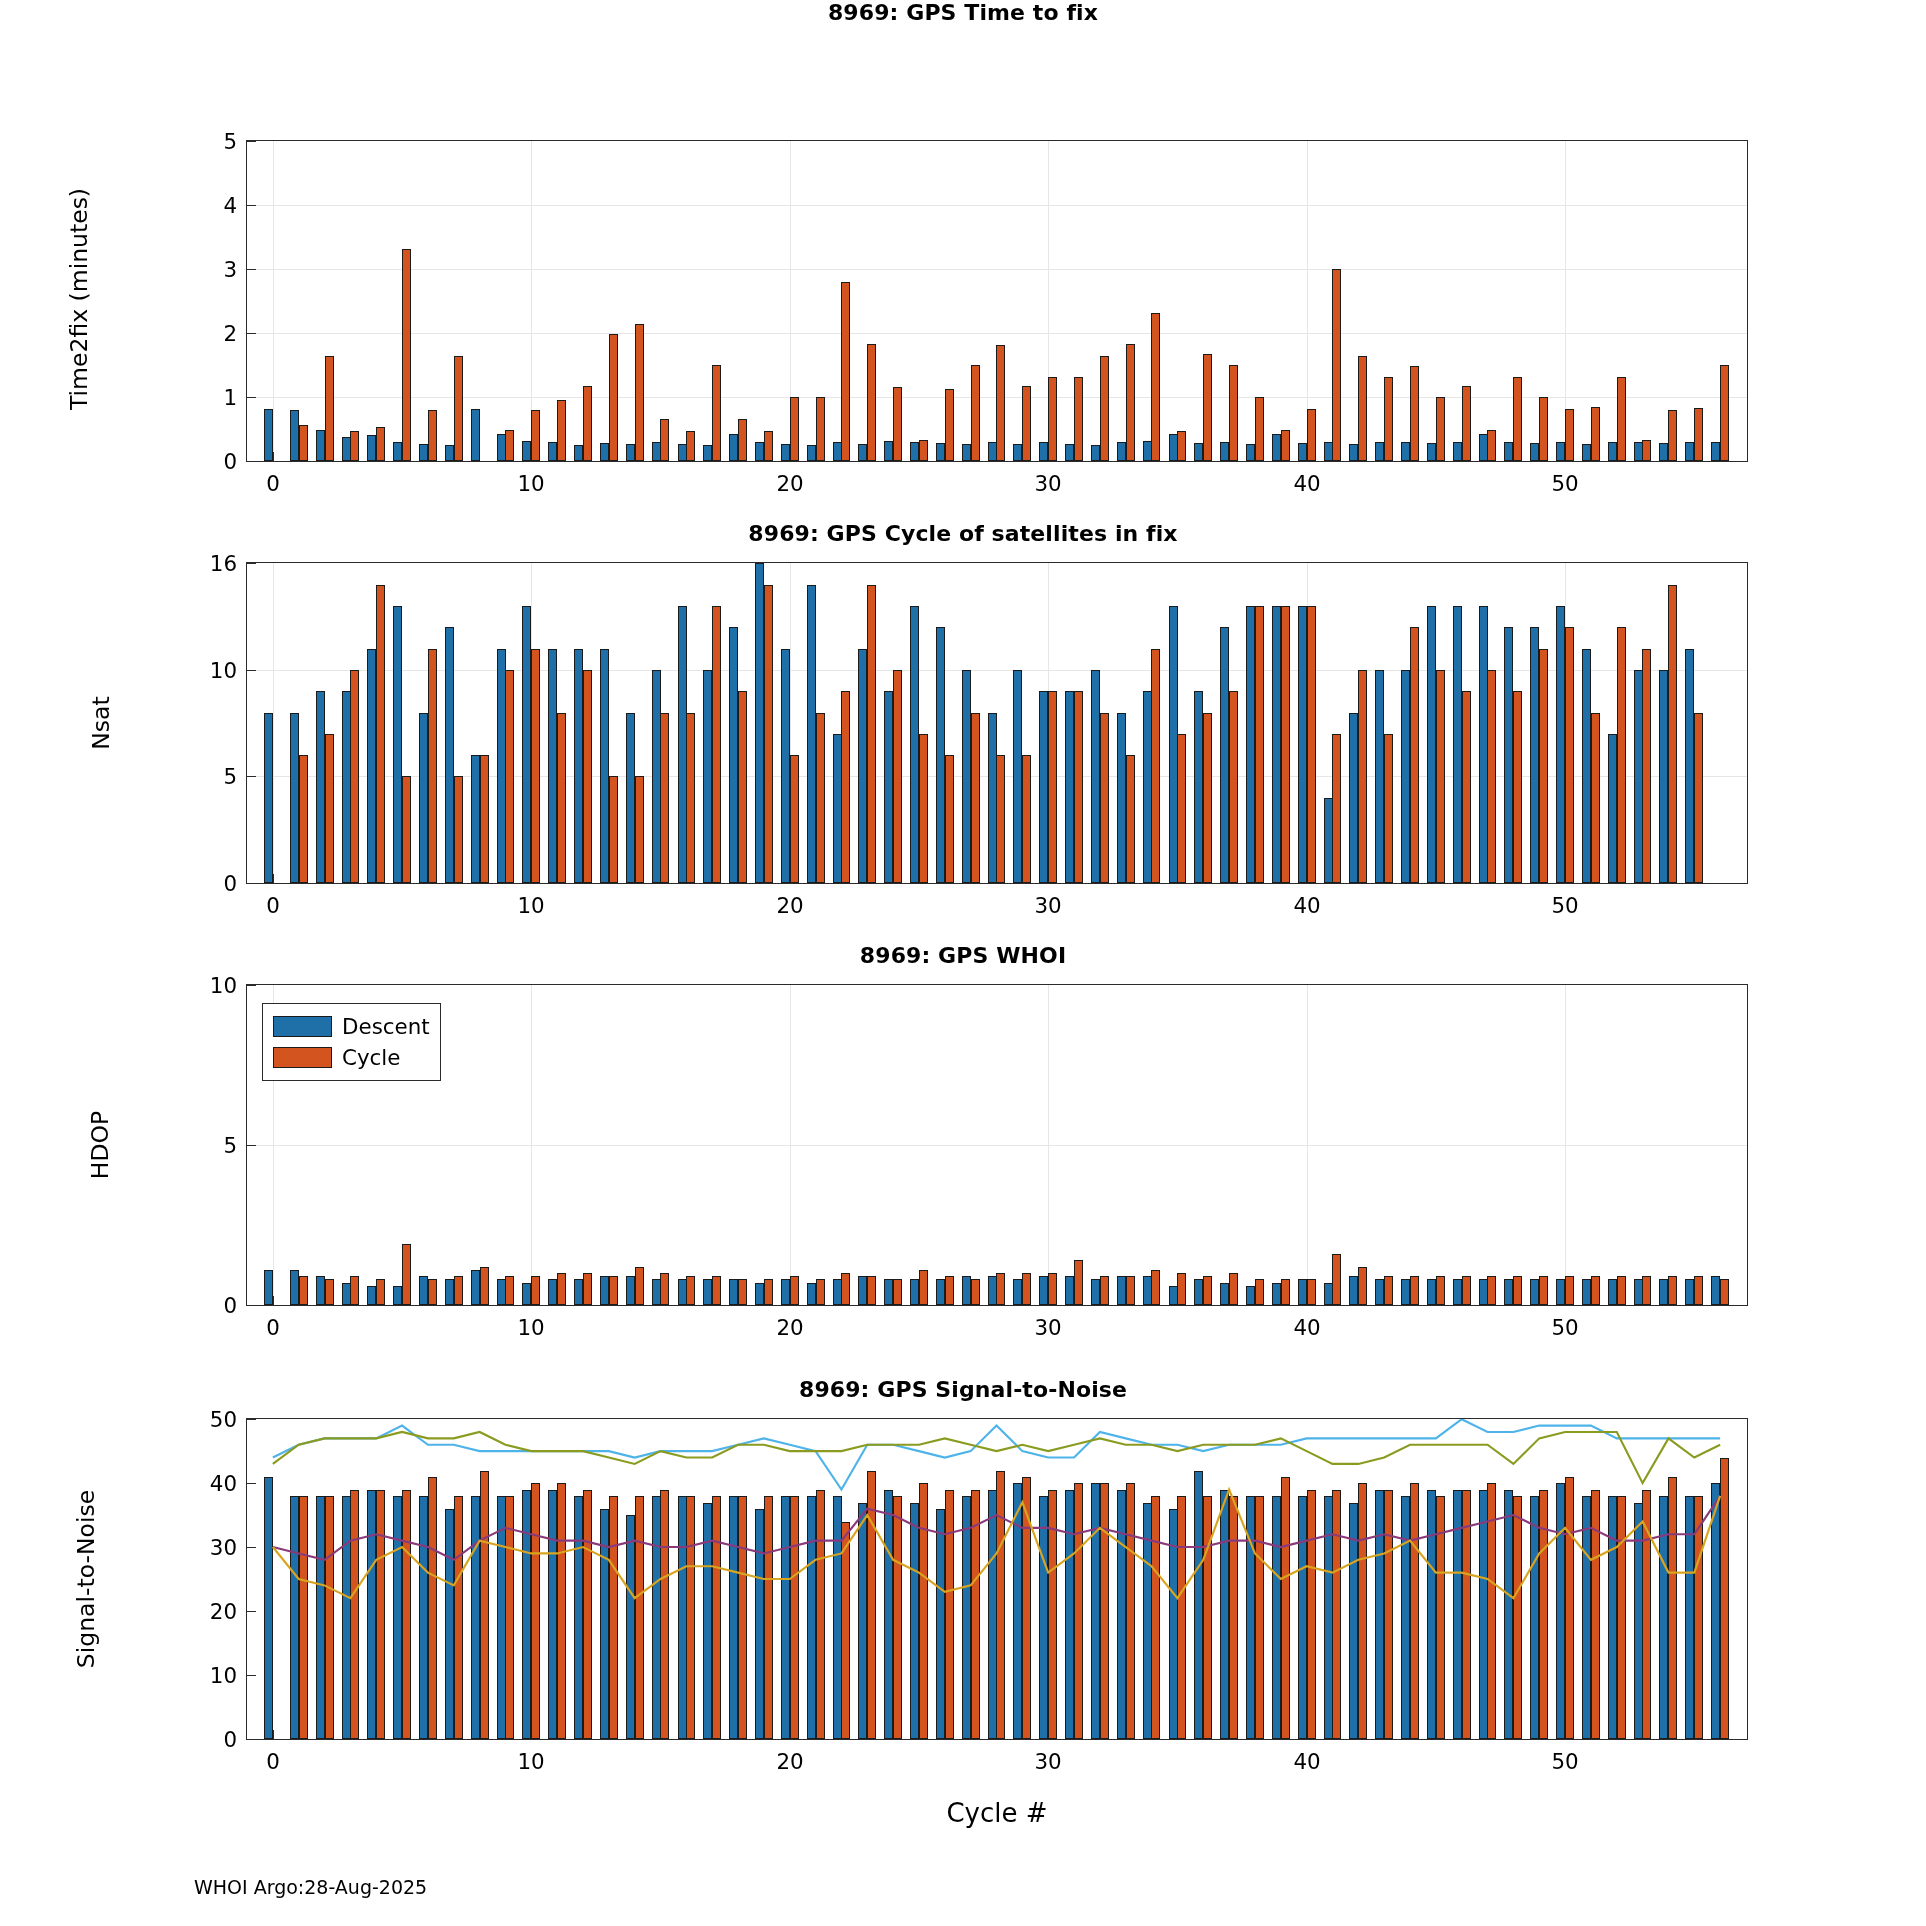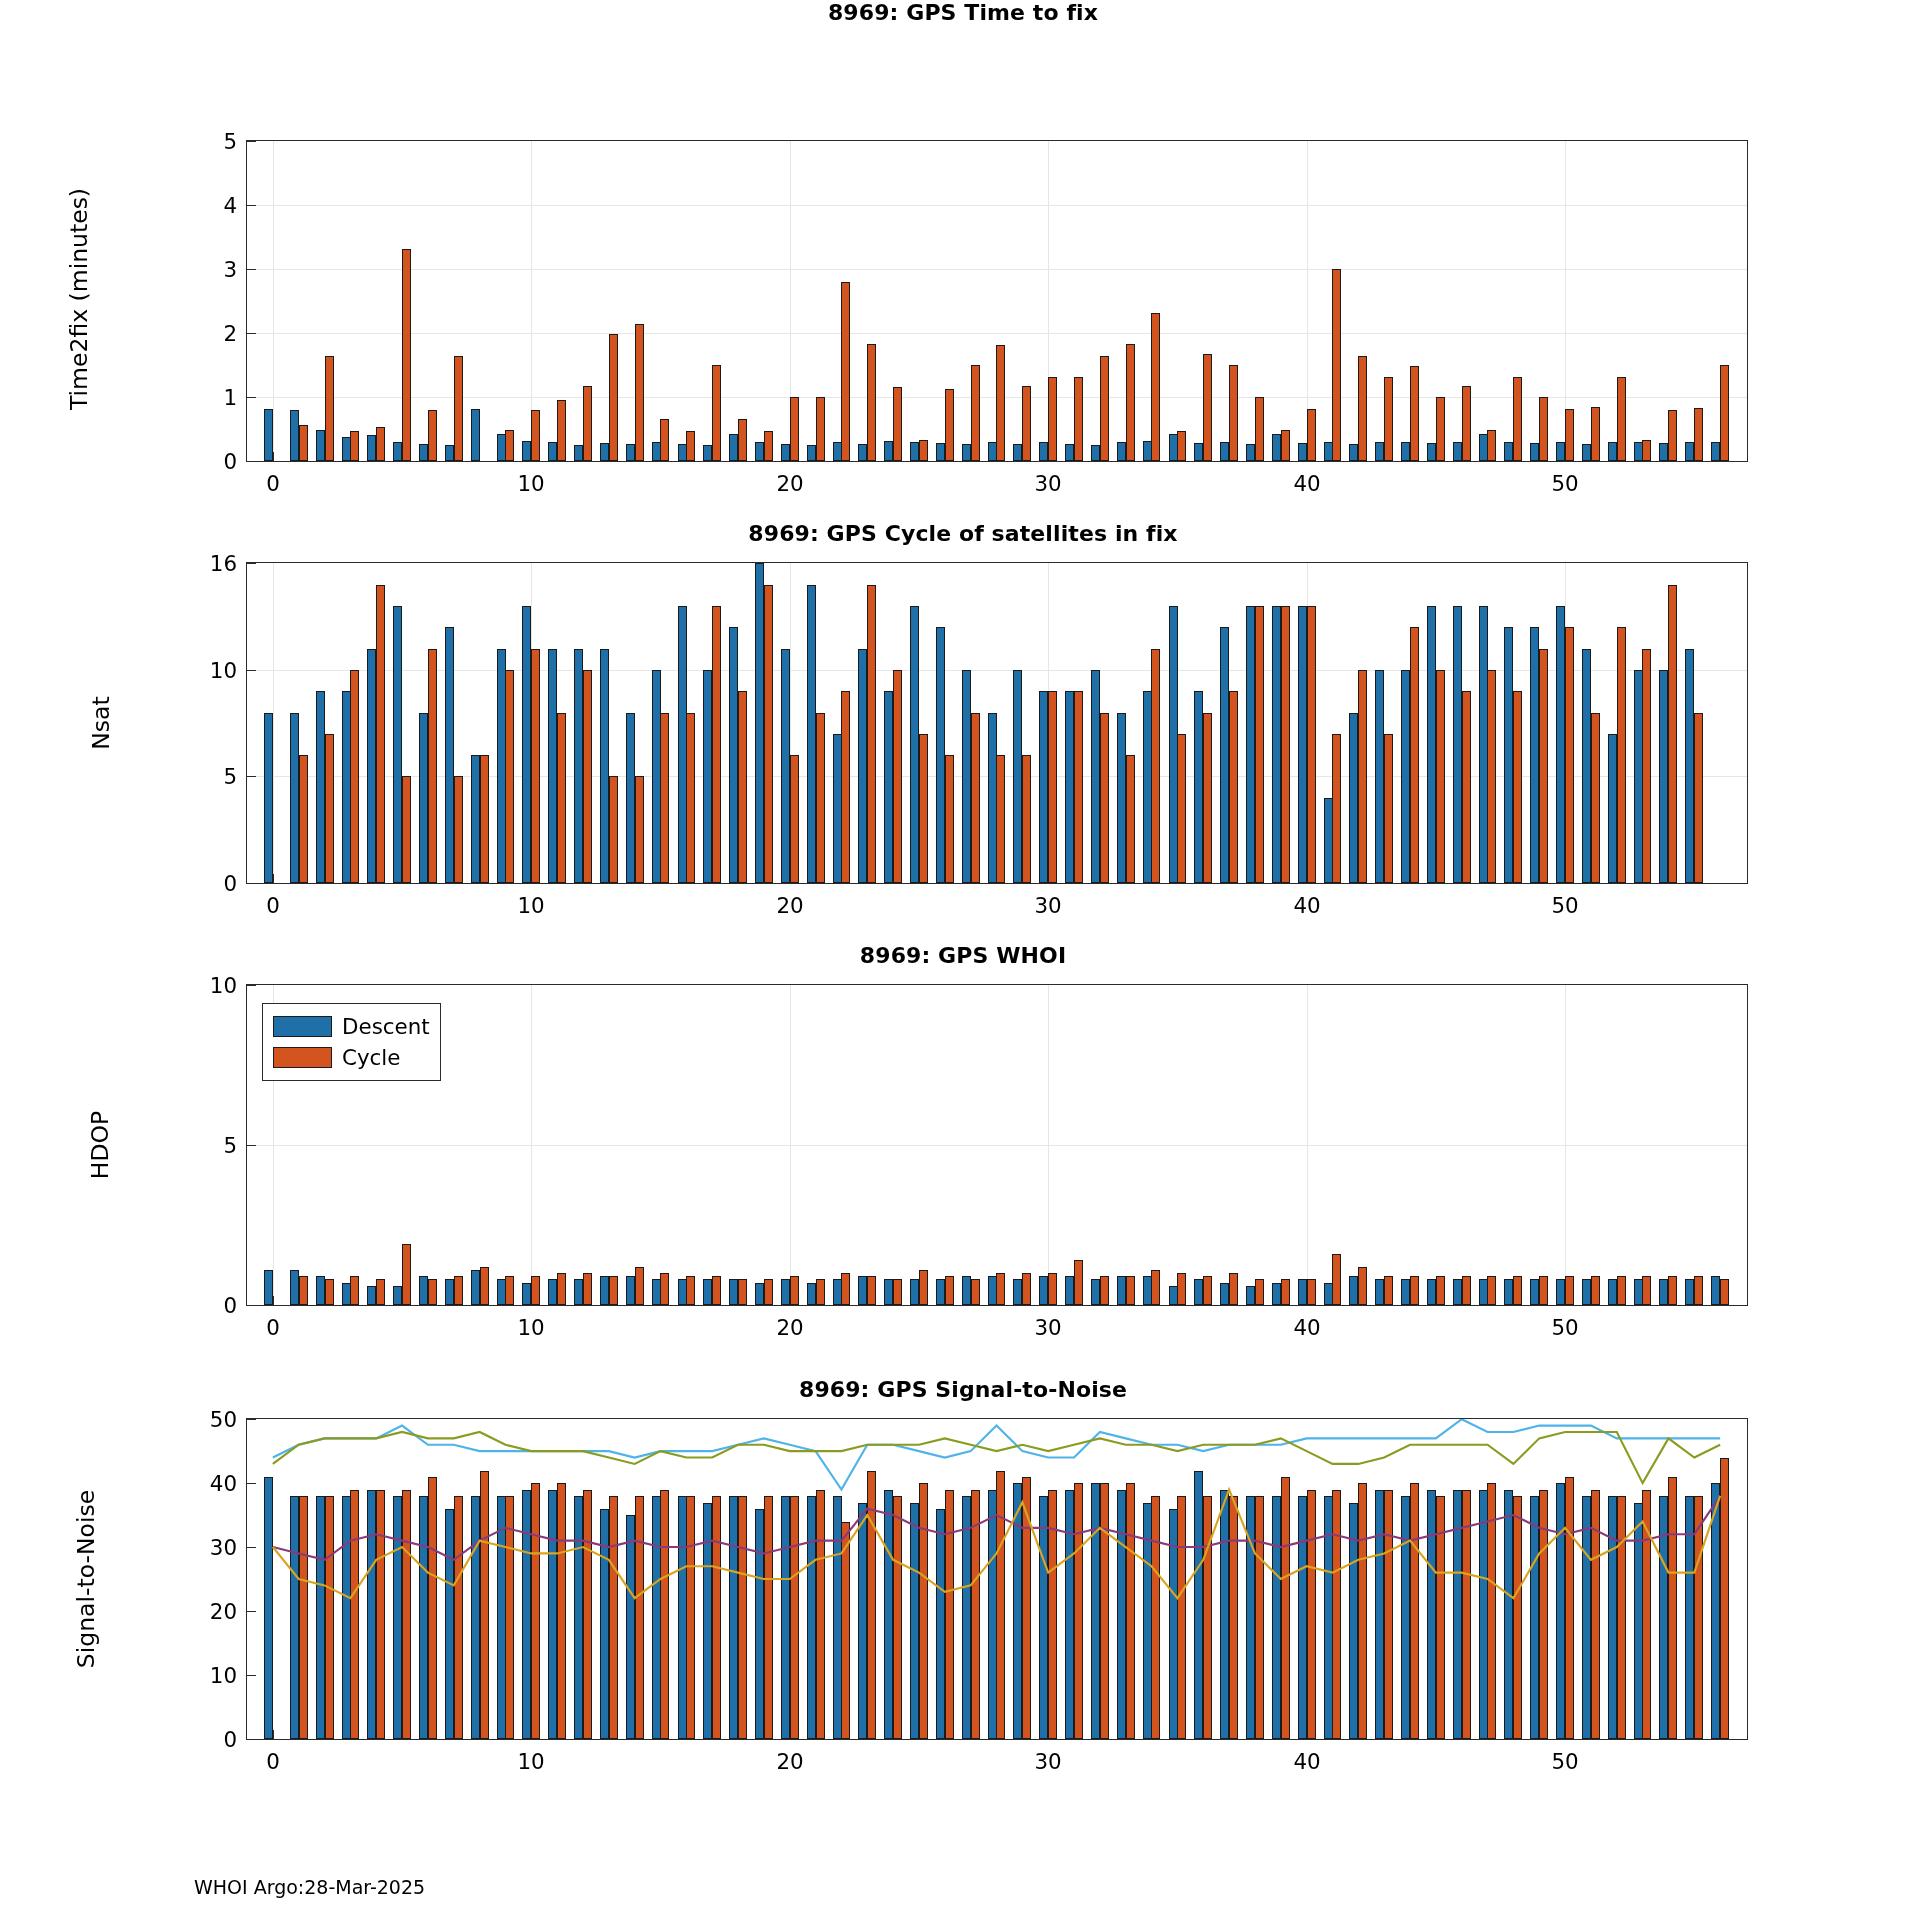--- a/index.html
+++ b/index.html
@@ -637,17 +637,18 @@
       <div class="bar asc" style="left: 1473px; width: 8.8px; height: 281px;"></div>
       <svg width="1499" height="320" style="position: absolute; left: 0px; top: 0px;" viewBox="0 0 2101 448">
         <polyline points="36.224137931034484,53.75999999999999 72.44827586206897,35.839999999999975 108.67241379310344,26.879999999999995 144.89655172413794,26.879999999999995 181.1206896551724,26.879999999999995 217.3448275862069,8.960000000000036 253.5689655172414,35.839999999999975 289.7931034482759,35.839999999999975 326.01724137931035,44.80000000000001 362.2413793103448,44.80000000000001 398.4655172413793,44.80000000000001 434.6896551724138,44.80000000000001 470.91379310344826,44.80000000000001 507.1379310344828,44.80000000000001 543.3620689655173,53.75999999999999 579.5862068965517,44.80000000000001 615.8103448275862,44.80000000000001 652.0344827586207,44.80000000000001 688.2586206896551,35.839999999999975 724.4827586206897,26.879999999999995 760.7068965517242,35.839999999999975 796.9310344827586,44.80000000000001 833.1551724137931,98.56 869.3793103448276,35.839999999999975 905.603448275862,35.839999999999975 941.8275862068965,44.80000000000001 978.051724137931,53.75999999999999 1014.2758620689656,44.80000000000001 1050.5,8.960000000000036 1086.7241379310346,44.80000000000001 1122.9482758620688,53.75999999999999 1159.1724137931035,53.75999999999999 1195.396551724138,17.920000000000016 1231.6206896551723,26.879999999999995 1267.844827586207,35.839999999999975 1304.0689655172414,35.839999999999975 1340.293103448276,44.80000000000001 1376.5172413793102,35.839999999999975 1412.7413793103449,35.839999999999975 1448.9655172413793,35.839999999999975 1485.1896551724137,26.879999999999995 1521.4137931034484,26.879999999999995 1557.6379310344828,26.879999999999995 1593.8620689655172,26.879999999999995 1630.0862068965516,26.879999999999995 1666.3103448275863,26.879999999999995 1702.5344827586207,0 1738.7586206896551,17.920000000000016 1774.9827586206898,17.920000000000016 1811.206896551724,8.960000000000036 1847.4310344827586,8.960000000000036 1883.655172413793,8.960000000000036 1919.8793103448277,26.879999999999995 1956.103448275862,26.879999999999995 1992.3275862068965,26.879999999999995 2028.5517241379312,26.879999999999995 2064.7758620689656,26.879999999999995" fill="none" stroke="#4eb3e8" stroke-width="3"></polyline>
         <polyline points="36.224137931034484,62.72000000000003 72.44827586206897,35.839999999999975 108.67241379310344,26.879999999999995 144.89655172413794,26.879999999999995 181.1206896551724,26.879999999999995 217.3448275862069,17.920000000000016 253.5689655172414,26.879999999999995 289.7931034482759,26.879999999999995 326.01724137931035,17.920000000000016 362.2413793103448,35.839999999999975 398.4655172413793,44.80000000000001 434.6896551724138,44.80000000000001 470.91379310344826,44.80000000000001 507.1379310344828,53.75999999999999 543.3620689655173,62.72000000000003 579.5862068965517,44.80000000000001 615.8103448275862,53.75999999999999 652.0344827586207,53.75999999999999 688.2586206896551,35.839999999999975 724.4827586206897,35.839999999999975 760.7068965517242,44.80000000000001 796.9310344827586,44.80000000000001 833.1551724137931,44.80000000000001 869.3793103448276,35.839999999999975 905.603448275862,35.839999999999975 941.8275862068965,35.839999999999975 978.051724137931,26.879999999999995 1014.2758620689656,35.839999999999975 1050.5,44.80000000000001 1086.7241379310346,35.839999999999975 1122.9482758620688,44.80000000000001 1159.1724137931035,35.839999999999975 1195.396551724138,26.879999999999995 1231.6206896551723,35.839999999999975 1267.844827586207,35.839999999999975 1304.0689655172414,44.80000000000001 1340.293103448276,35.839999999999975 1376.5172413793102,35.839999999999975 1412.7413793103449,35.839999999999975 1448.9655172413793,26.879999999999995 1485.1896551724137,44.80000000000001 1521.4137931034484,62.72000000000003 1557.6379310344828,62.72000000000003 1593.8620689655172,53.75999999999999 1630.0862068965516,35.839999999999975 1666.3103448275863,35.839999999999975 1702.5344827586207,35.839999999999975 1738.7586206896551,35.839999999999975 1774.9827586206898,62.72000000000003 1811.206896551724,26.879999999999995 1847.4310344827586,17.920000000000016 1883.655172413793,17.920000000000016 1919.8793103448277,17.920000000000016 1956.103448275862,89.59999999999997 1992.3275862068965,26.879999999999995 2028.5517241379312,53.75999999999999 2064.7758620689656,35.839999999999975" fill="none" stroke="#8a9b20" stroke-width="3"></polyline>
         <polyline points="36.224137931034484,179.2 72.44827586206897,188.16000000000003 108.67241379310344,197.11999999999998 144.89655172413794,170.24 181.1206896551724,161.27999999999997 217.3448275862069,170.24 253.5689655172414,179.2 289.7931034482759,197.11999999999998 326.01724137931035,170.24 362.2413793103448,152.32 398.4655172413793,161.27999999999997 434.6896551724138,170.24 470.91379310344826,170.24 507.1379310344828,179.2 543.3620689655173,170.24 579.5862068965517,179.2 615.8103448275862,179.2 652.0344827586207,170.24 688.2586206896551,179.2 724.4827586206897,188.16000000000003 760.7068965517242,179.2 796.9310344827586,170.24 833.1551724137931,170.24 869.3793103448276,125.44 905.603448275862,134.40000000000003 941.8275862068965,152.32 978.051724137931,161.27999999999997 1014.2758620689656,152.32 1050.5,134.40000000000003 1086.7241379310346,152.32 1122.9482758620688,152.32 1159.1724137931035,161.27999999999997 1195.396551724138,152.32 1231.6206896551723,161.27999999999997 1267.844827586207,170.24 1304.0689655172414,179.2 1340.293103448276,179.2 1376.5172413793102,170.24 1412.7413793103449,170.24 1448.9655172413793,179.2 1485.1896551724137,170.24 1521.4137931034484,161.27999999999997 1557.6379310344828,170.24 1593.8620689655172,161.27999999999997 1630.0862068965516,170.24 1666.3103448275863,161.27999999999997 1702.5344827586207,152.32 1738.7586206896551,143.35999999999996 1774.9827586206898,134.40000000000003 1811.206896551724,152.32 1847.4310344827586,161.27999999999997 1883.655172413793,152.32 1919.8793103448277,170.24 1956.103448275862,170.24 1992.3275862068965,161.27999999999997 2028.5517241379312,161.27999999999997 2064.7758620689656,107.51999999999998" fill="none" stroke="#8a3a7a" stroke-width="3"></polyline>
         <polyline points="36.224137931034484,179.2 72.44827586206897,224 108.67241379310344,232.96 144.89655172413794,250.88 181.1206896551724,197.11999999999998 217.3448275862069,179.2 253.5689655172414,215.04 289.7931034482759,232.96 326.01724137931035,170.24 362.2413793103448,179.2 398.4655172413793,188.16000000000003 434.6896551724138,188.16000000000003 470.91379310344826,179.2 507.1379310344828,197.11999999999998 543.3620689655173,250.88 579.5862068965517,224 615.8103448275862,206.07999999999998 652.0344827586207,206.07999999999998 688.2586206896551,215.04 724.4827586206897,224 760.7068965517242,224 796.9310344827586,197.11999999999998 833.1551724137931,188.16000000000003 869.3793103448276,134.40000000000003 905.603448275862,197.11999999999998 941.8275862068965,215.04 978.051724137931,241.92 1014.2758620689656,232.96 1050.5,188.16000000000003 1086.7241379310346,116.48000000000002 1122.9482758620688,215.04 1159.1724137931035,188.16000000000003 1195.396551724138,152.32 1231.6206896551723,179.2 1267.844827586207,206.07999999999998 1304.0689655172414,250.88 1340.293103448276,197.11999999999998 1376.5172413793102,98.56 1412.7413793103449,188.16000000000003 1448.9655172413793,224 1485.1896551724137,206.07999999999998 1521.4137931034484,215.04 1557.6379310344828,197.11999999999998 1593.8620689655172,188.16000000000003 1630.0862068965516,170.24 1666.3103448275863,215.04 1702.5344827586207,215.04 1738.7586206896551,224 1774.9827586206898,250.88 1811.206896551724,188.16000000000003 1847.4310344827586,152.32 1883.655172413793,197.11999999999998 1919.8793103448277,179.2 1956.103448275862,143.35999999999996 1992.3275862068965,215.04 2028.5517241379312,215.04 2064.7758620689656,107.51999999999998" fill="none" stroke="#d9a520" stroke-width="3"></polyline>
       </svg>
     </div>
   <div class="ylabel" style="left:-64px;top:1565px;width:300px;text-align:center;">Signal-to-Noise</div>
 
-
-  <div class="footer" style="left:194px;top:1876px;">WHOI Argo:28-Mar-2025</div>
+  <div class="xlabel" style="left:246px;top:1798px;width:1502px;">Cycle #</div>
+
+  <div class="footer" style="left:194px;top:1876px;">WHOI Argo:28-Aug-2025</div>
 
 </div>
 
 
 </body></html>

